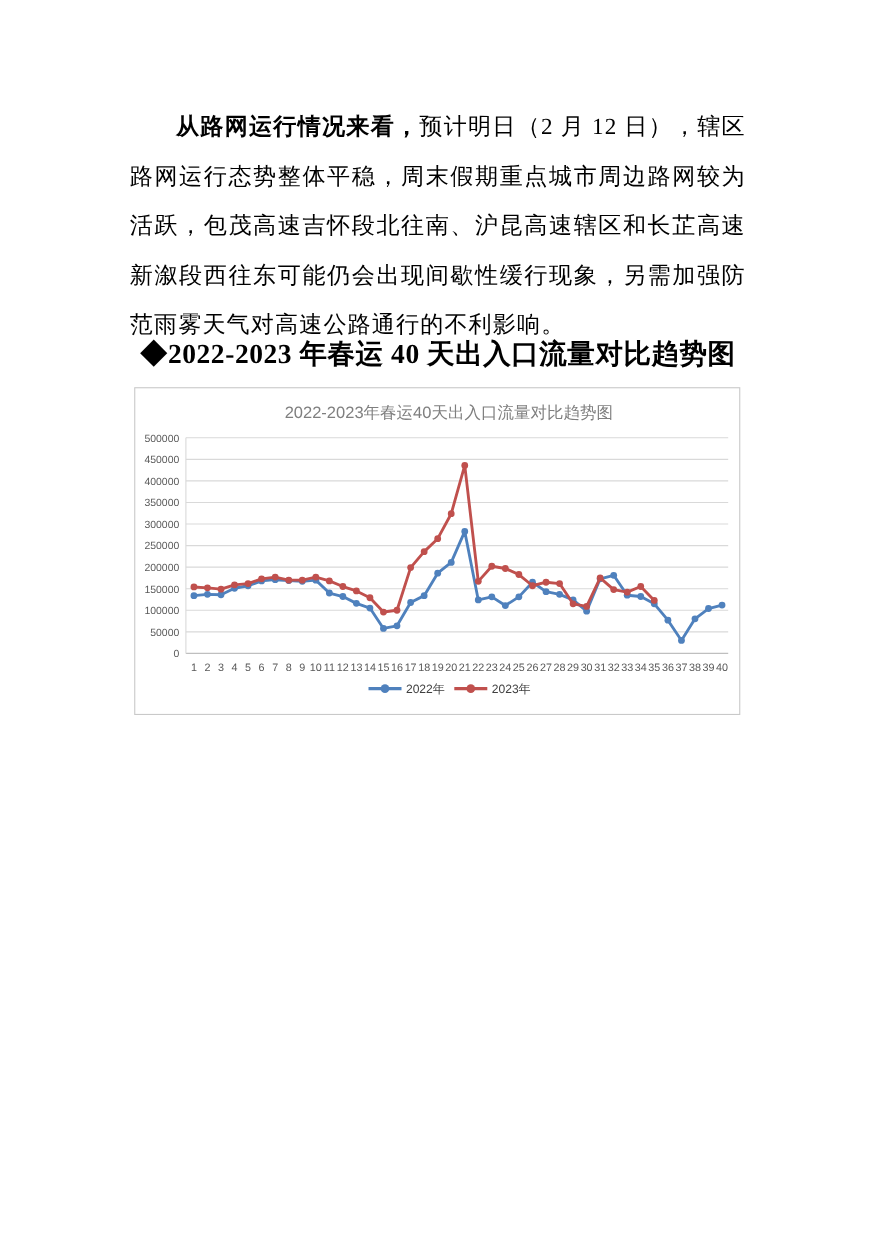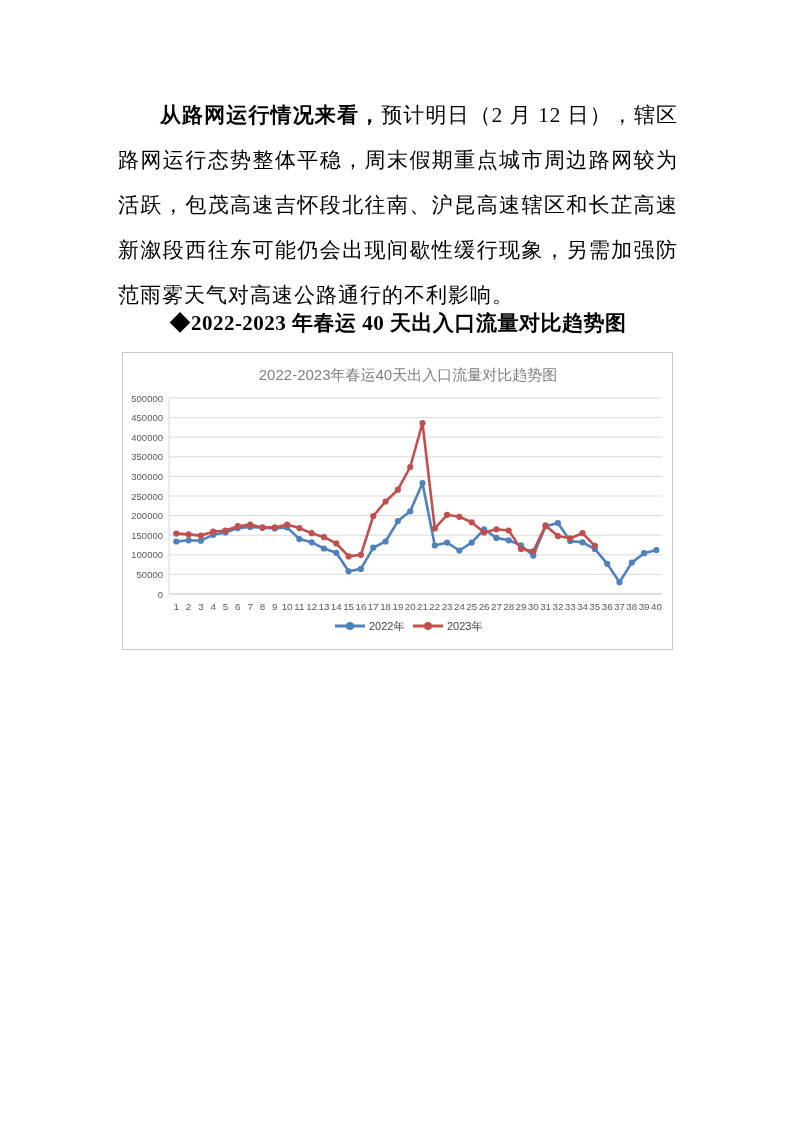--- a/index.html
+++ b/index.html
@@ -20,21 +20,21 @@
     color:#000000;
     text-align:justify;
     text-justify:inter-character;
     text-indent:2em;
   }
   .para b{font-weight:bold;}
   .heading{
     position:absolute;
     left:118px;top:308px;width:560px;
     margin:0;
-    font-size:21px;
+    font-size:25px;
     line-height:30px;
     font-weight:bold;
     color:#000000;
     text-align:center;
     letter-spacing:0.5px;
     white-space:nowrap;
   }
   .chart-frame{
     position:absolute;
     left:122px;top:352px;

